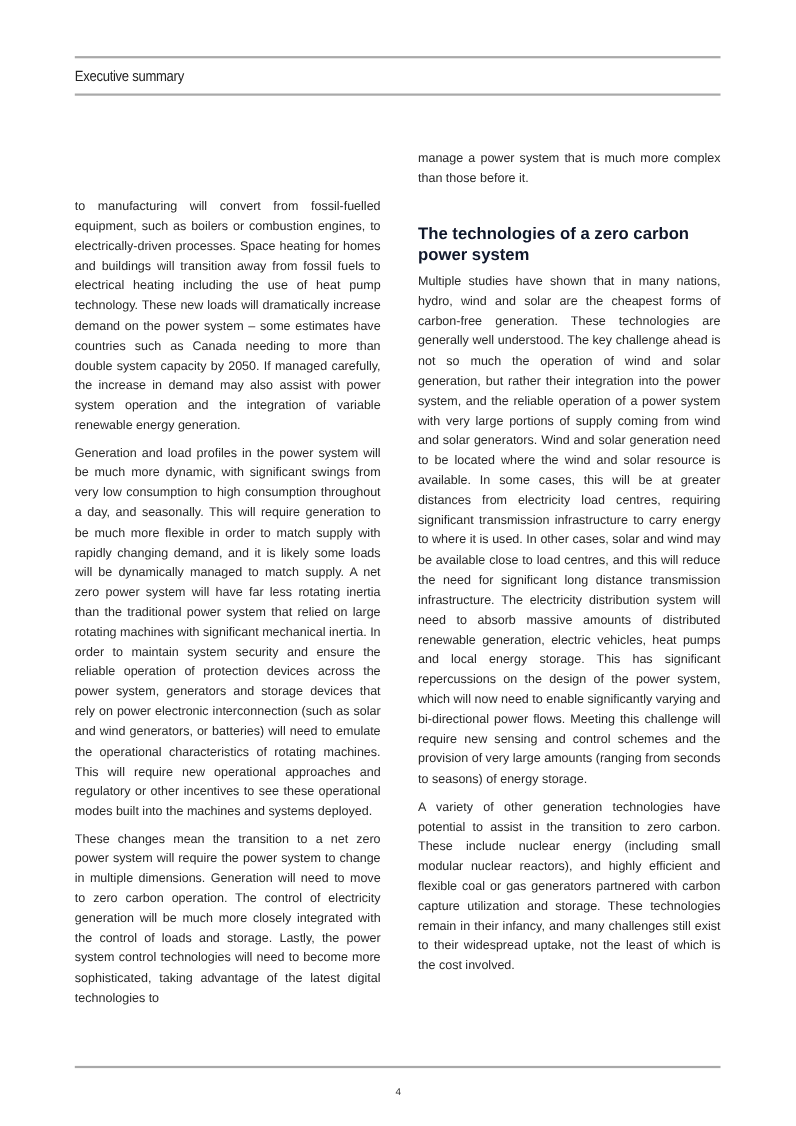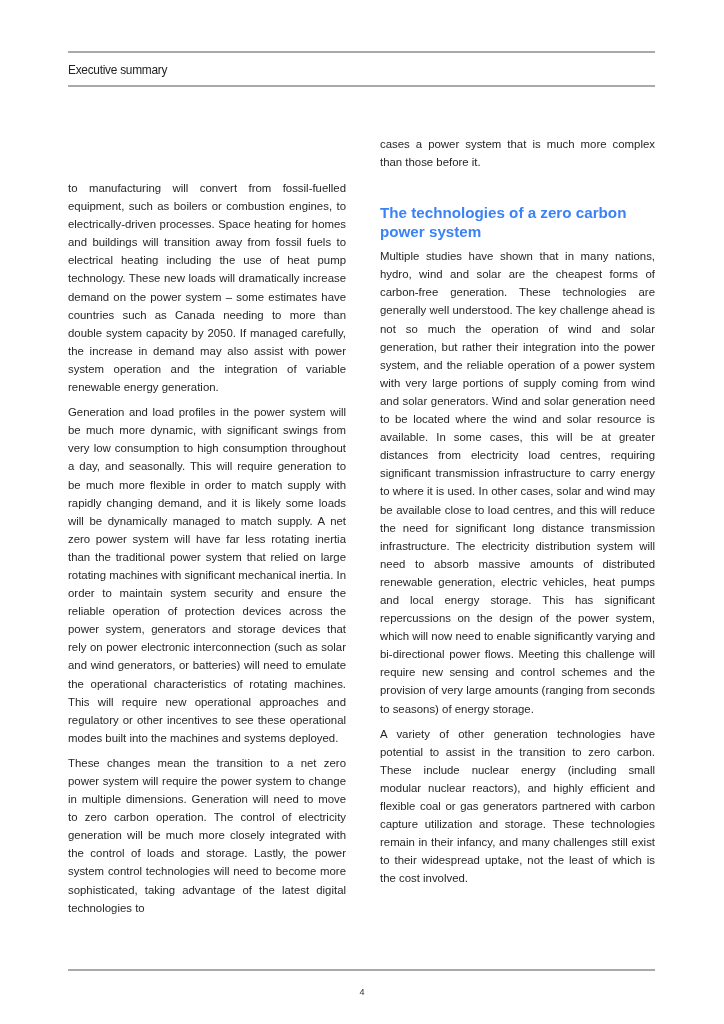--- a/index.html
+++ b/index.html
@@ -10,38 +10,38 @@
     .rule.mid { top: 85px; }
     .rule.bottom { top: 969px; }
     .header-title { position: absolute; left: 68px; top: 62px; font-size: 13.5px; color: #222;
                     letter-spacing: -0.3px; transform: scaleX(0.88); transform-origin: left top; }
     .col { position: absolute; top: 135px; width: 278px; font-size: 11.4px; line-height: 18.1px;
            color: #262626; }
     .col.left { left: 68px; margin-top: 44px; }
     .col.right { left: 380px; width: 275px; }
     .col p { margin: 0 0 7px 0; text-align: justify; hyphens: none; }
     .col h2 { font-size: 15.2px; line-height: 19px; font-weight: bold; margin: 32px 0 6px 0;
-              color: #3b82f6; }
+              color: #0f172a; }
     .page-number { position: absolute; top: 987px; left: 0; width: 724px; text-align: center;
                    font-size: 9px; color: #333; }
   </style>
 </head>
 <body>
 
 <div class="rule top"></div>
 <div class="header-title">Executive summary</div>
 <div class="rule mid"></div>
 
 <div class="col left">
   <p>to manufacturing will convert from fossil-fuelled equipment, such as boilers or combustion engines, to electrically-driven processes. Space heating for homes and buildings will transition away from fossil fuels to electrical heating including the use of heat pump technology. These new loads will dramatically increase demand on the power system – some estimates have countries such as Canada needing to more than double system capacity by 2050. If managed carefully, the increase in demand may also assist with power system operation and the integration of variable renewable energy generation.</p>
   <p>Generation and load profiles in the power system will be much more dynamic, with significant swings from very low consumption to high consumption throughout a day, and seasonally. This will require generation to be much more flexible in order to match supply with rapidly changing demand, and it is likely some loads will be dynamically managed to match supply. A net zero power system will have far less rotating inertia than the traditional power system that relied on large rotating machines with significant mechanical inertia. In order to maintain system security and ensure the reliable operation of protection devices across the power system, generators and storage devices that rely on power electronic interconnection (such as solar and wind generators, or batteries) will need to emulate the operational characteristics of rotating machines. This will require new operational approaches and regulatory or other incentives to see these operational modes built into the machines and systems deployed.</p>
   <p>These changes mean the transition to a net zero power system will require the power system to change in multiple dimensions. Generation will need to move to zero carbon operation. The control of electricity generation will be much more closely integrated with the control of loads and storage. Lastly, the power system control technologies will need to become more sophisticated, taking advantage of the latest digital technologies to</p>
 </div>
 
 <div class="col right">
-  <p>cases a power system that is much more complex than those before it.</p>
+  <p>manage a power system that is much more complex than those before it.</p>
   <h2>The technologies of a zero carbon power system</h2>
   <p>Multiple studies have shown that in many nations, hydro, wind and solar are the cheapest forms of carbon-free generation. These technologies are generally well understood. The key challenge ahead is not so much the operation of wind and solar generation, but rather their integration into the power system, and the reliable operation of a power system with very large portions of supply coming from wind and solar generators. Wind and solar generation need to be located where the wind and solar resource is available. In some cases, this will be at greater distances from electricity load centres, requiring significant transmission infrastructure to carry energy to where it is used. In other cases, solar and wind may be available close to load centres, and this will reduce the need for significant long distance transmission infrastructure. The electricity distribution system will need to absorb massive amounts of distributed renewable generation, electric vehicles, heat pumps and local energy storage. This has significant repercussions on the design of the power system, which will now need to enable significantly varying and bi-directional power flows. Meeting this challenge will require new sensing and control schemes and the provision of very large amounts (ranging from seconds to seasons) of energy storage.</p>
   <p>A variety of other generation technologies have potential to assist in the transition to zero carbon. These include nuclear energy (including small modular nuclear reactors), and highly efficient and flexible coal or gas generators partnered with carbon capture utilization and storage. These technologies remain in their infancy, and many challenges still exist to their widespread uptake, not the least of which is the cost involved.</p>
 </div>
 
 <div class="rule bottom"></div>
 <div class="page-number">4</div>
 
 </body></html>

